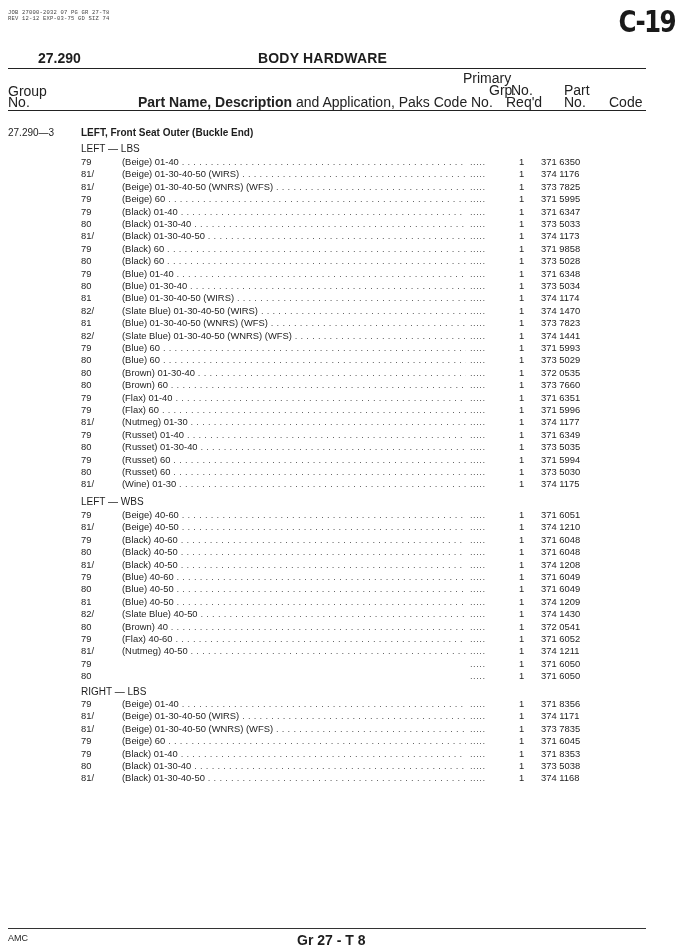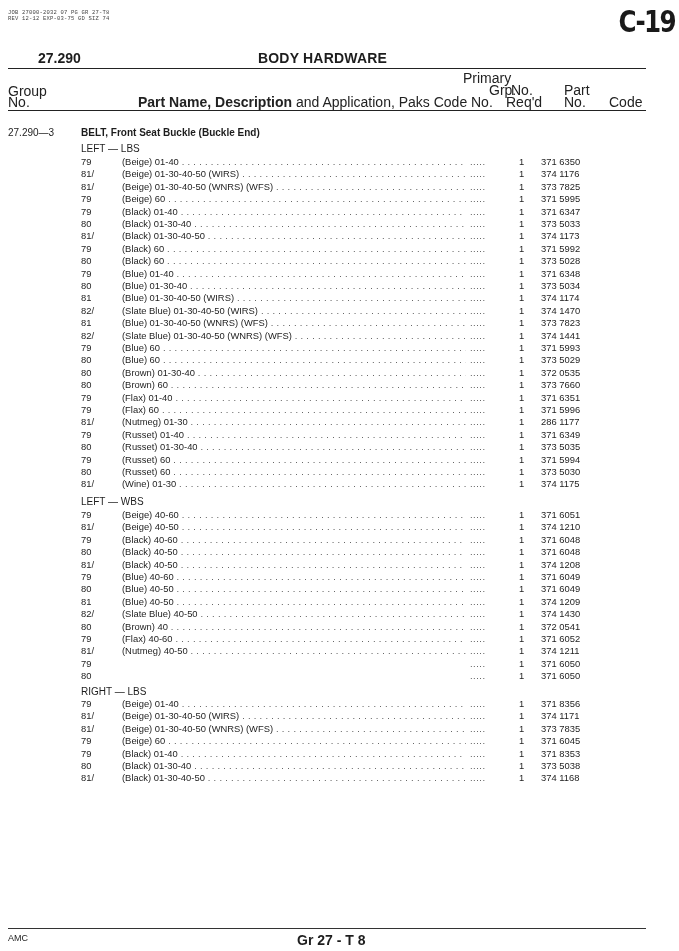--- a/index.html
+++ b/index.html
@@ -62,21 +62,21 @@
   <div class="hdr" style="left:471px;top:97px">No.</div>
   <div class="hdr" style="left:511px;top:85px">No.</div>
   <div class="hdr" style="left:506px;top:97px">Req'd</div>
   <div class="hdr" style="left:564px;top:85px">Part</div>
   <div class="hdr" style="left:564px;top:97px">No.</div>
   <div class="hdr" style="left:609px;top:97px">Code</div>
 </div>
 <div class="rule" style="top:110px"></div>
 
 <div class="group-no">27.290—3</div>
-<div class="group-title">BELT, Front Seat Buckle (Buckle End)</div>
+<div class="group-title">LEFT, Front Seat Outer (Buckle End)</div>
 
 <div class="sub" style="top:143px">LEFT — LBS</div>
 <div id="sec0">
     <div class="row" style="top: 156px;">
       <span class="yr">79</span>
       <span class="desc">(Beige) 01-40</span>
       <span class="grp">.....</span>
       <span class="req">1</span>
       <span class="pn">371 6350</span>
     </div>
@@ -120,21 +120,21 @@
       <span class="desc">(Black) 01-30-40-50</span>
       <span class="grp">.....</span>
       <span class="req">1</span>
       <span class="pn">374 1173</span>
     </div>
     <div class="row" style="top: 242.8px;">
       <span class="yr">79</span>
       <span class="desc">(Black) 60</span>
       <span class="grp">.....</span>
       <span class="req">1</span>
-      <span class="pn">371 5992</span>
+      <span class="pn">371 9858</span>
     </div>
     <div class="row" style="top: 255.2px;">
       <span class="yr">80</span>
       <span class="desc">(Black) 60</span>
       <span class="grp">.....</span>
       <span class="req">1</span>
       <span class="pn">373 5028</span>
     </div>
     <div class="row" style="top: 267.6px;">
       <span class="yr">79</span>
@@ -218,21 +218,21 @@
       <span class="desc">(Flax) 60</span>
       <span class="grp">.....</span>
       <span class="req">1</span>
       <span class="pn">371 5996</span>
     </div>
     <div class="row" style="top: 416.4px;">
       <span class="yr">81/</span>
       <span class="desc">(Nutmeg) 01-30</span>
       <span class="grp">.....</span>
       <span class="req">1</span>
-      <span class="pn">286 1177</span>
+      <span class="pn">374 1177</span>
     </div>
     <div class="row" style="top: 428.8px;">
       <span class="yr">79</span>
       <span class="desc">(Russet) 01-40</span>
       <span class="grp">.....</span>
       <span class="req">1</span>
       <span class="pn">371 6349</span>
     </div>
     <div class="row" style="top: 441.2px;">
       <span class="yr">80</span>

